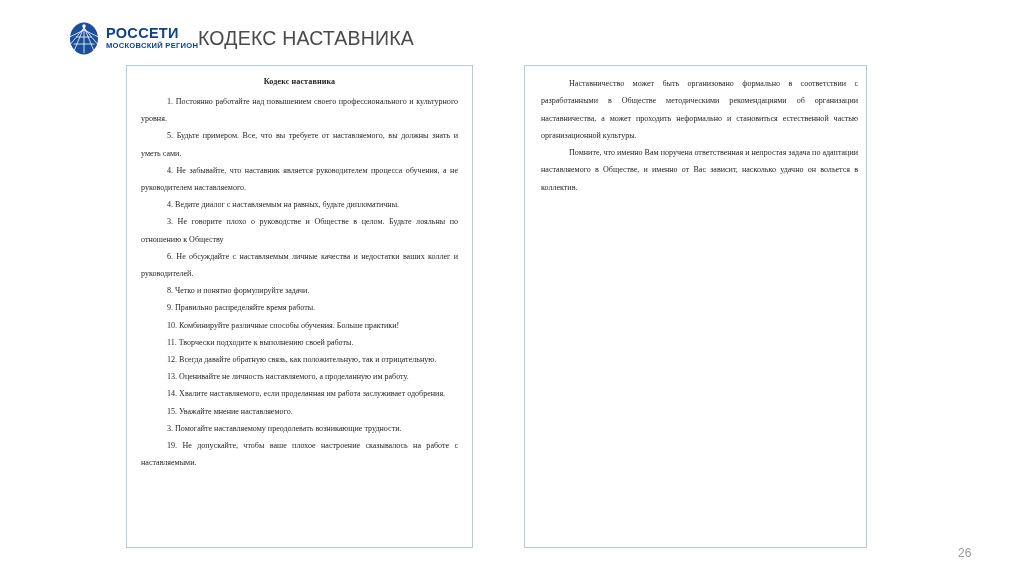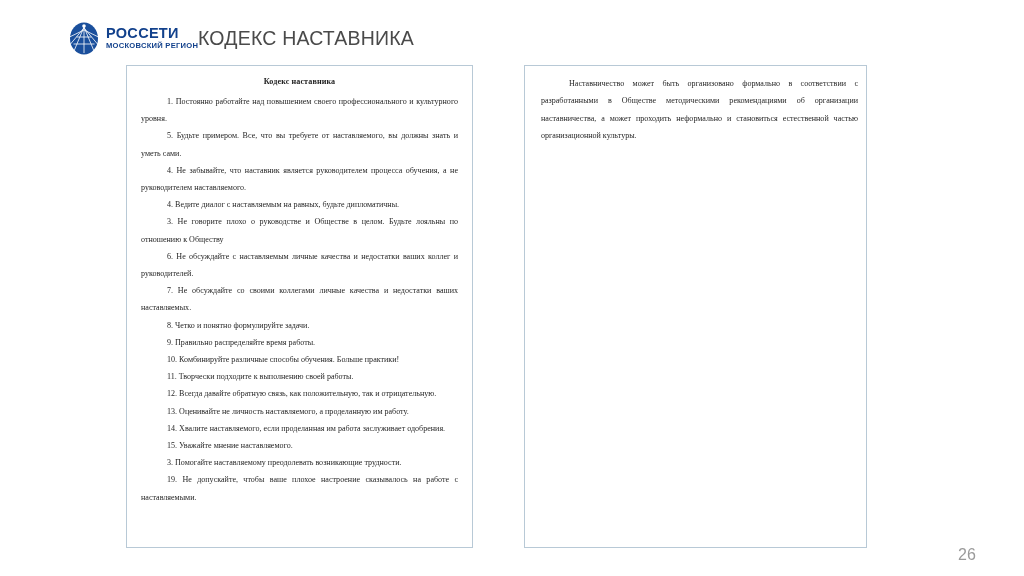--- a/index.html
+++ b/index.html
@@ -125,21 +125,21 @@
     margin-top: 0;
   }
 
   
   .page-number {
     position: absolute;
     left: 958px;
     top: 546px;
     width: 40px;
     font-family: "Liberation Sans", sans-serif;
-    font-size: 16px;
+    font-size: 12px;
     color: #9a9a9a;
     text-align: left;
   }
 </style>
 </head>
 <body>
 
 <div class="slide-header">
 
   <div class="brand">
@@ -171,31 +171,31 @@
 
 <div class="panel panel-left">
   <div class="doc-heading">Кодекс наставника</div>
   <div>
     <p class="doc-p">1. Постоянно работайте над повышением своего профессионального и культурного уровня.</p>
     <p class="doc-p">5. Будьте примером. Все, что вы требуете от наставляемого, вы должны знать и уметь сами.</p>
     <p class="doc-p">4. Не забывайте, что наставник является руководителем процесса обучения, а не руководителем наставляемого.</p>
     <p class="doc-p">4. Ведите диалог с наставляемым на равных, будьте дипломатичны.</p>
     <p class="doc-p">3. Не говорите плохо о руководстве и Обществе в целом. Будьте лояльны по отношению к Обществу</p>
     <p class="doc-p">6. Не обсуждайте с наставляемым личные качества и недостатки ваших коллег и руководителей.</p>
-    <p class="doc-p">7. Не обсуждайте со своими коллегами личные качества и недостатки ваших наставляемых.</p>
     <p class="doc-p">8. Четко и понятно формулируйте задачи.</p>
     <p class="doc-p">9. Правильно распределяйте время работы.</p>
     <p class="doc-p">10. Комбинируйте различные способы обучения. Больше практики!</p>
     <p class="doc-p">11. Творчески подходите к выполнению своей работы.</p>
     <p class="doc-p">12. Всегда давайте обратную связь, как положительную, так и отрицательную.</p>
     <p class="doc-p">13. Оценивайте не личность наставляемого, а проделанную им работу.</p>
     <p class="doc-p">14. Хвалите наставляемого, если проделанная им работа заслуживает одобрения.</p>
     <p class="doc-p">15. Уважайте мнение наставляемого.</p>
     <p class="doc-p">3. Помогайте наставляемому преодолевать возникающие трудности.</p>
     <p class="doc-p">19. Не допускайте, чтобы ваше плохое настроение сказывалось на работе с наставляемыми.</p>
   </div>
 </div>
 
 <div class="panel panel-right">
   <p class="doc-p">Наставничество может быть организовано формально в соответствии с разработанными в Обществе методическими рекомендациями об организации наставничества, а может проходить неформально и становиться естественной частью организационной культуры.</p>
+  <p class="doc-p">Помните, что именно Вам поручена ответственная и непростая задача по адаптации наставляемого в Обществе, и именно от Вас зависит, насколько удачно он вольется в коллектив.</p>
 </div>
 
 <div class="page-number">26</div>
 
 </body></html>

